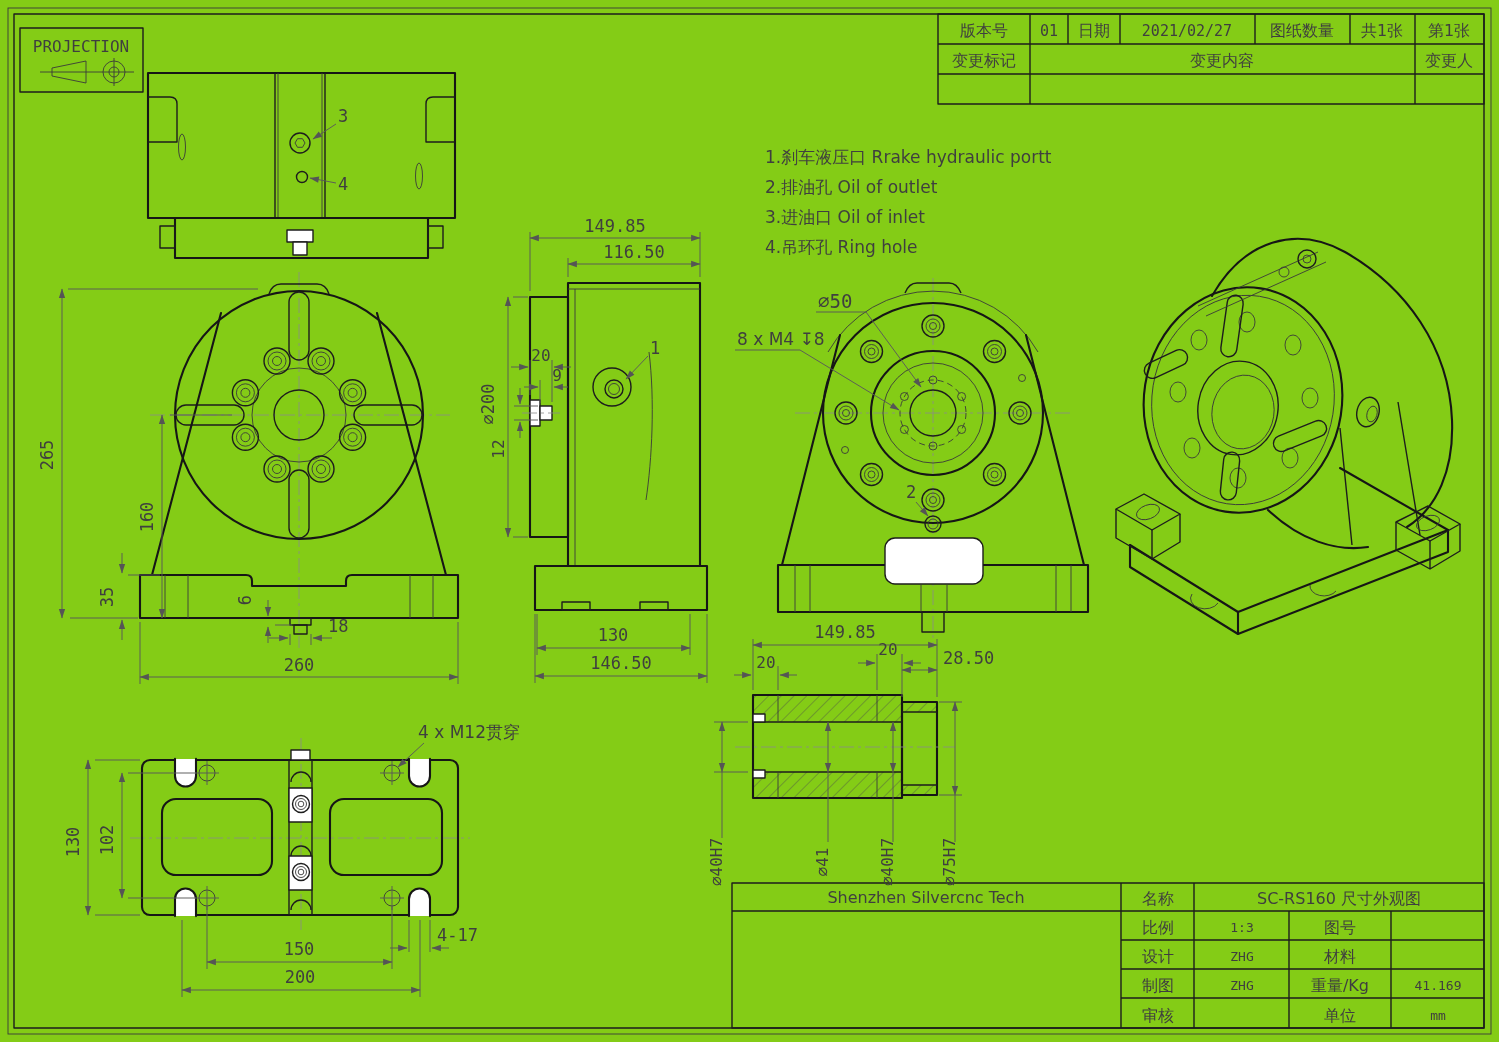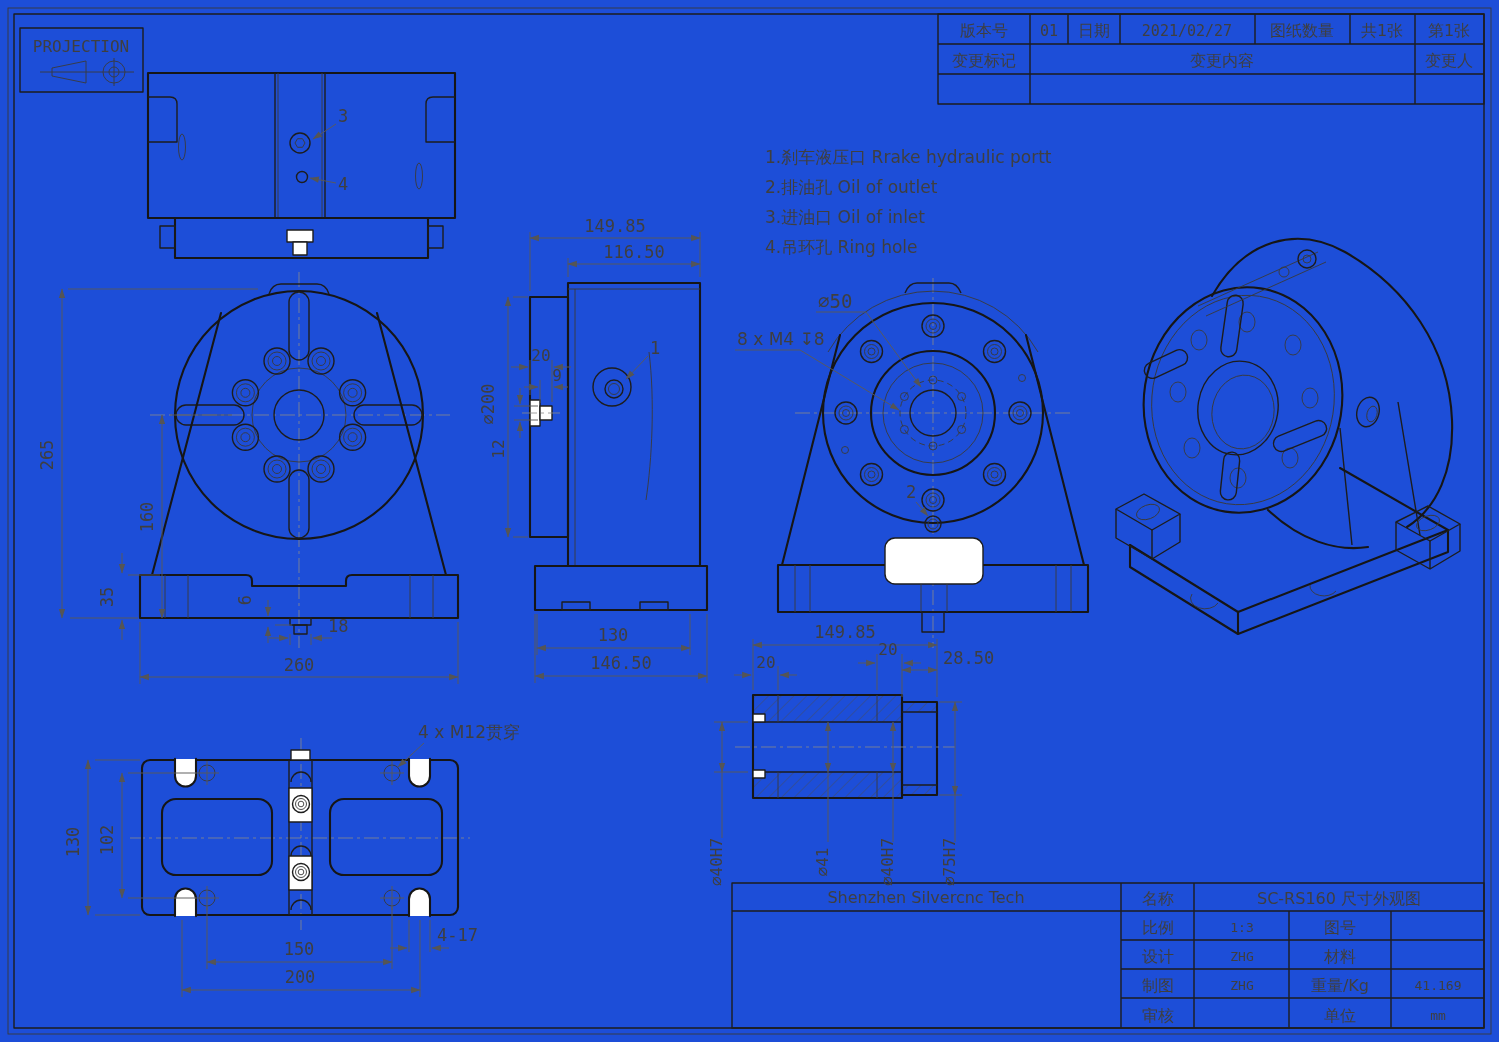--- a/index.html
+++ b/index.html
@@ -1,16 +1,16 @@
 <!DOCTYPE html>
 <html><head>
 <meta charset="utf-8">
 <style>
   html,body{margin:0;padding:0;background:#e8e8e8;}
-  #sheet{position:relative;width:1499px;height:1042px;background:#1d4ed8;overflow:hidden;}
+  #sheet{position:relative;width:1499px;height:1042px;background:#84cc16;overflow:hidden;}
   svg{position:absolute;left:0;top:0;}
   .b2{stroke:#161616;stroke-width:2.1;fill:none;stroke-linejoin:round;stroke-linecap:round}
   .b{stroke:#1d1d1d;stroke-width:1.4;fill:none;stroke-linejoin:round}
   .t{stroke:#3a3a3a;stroke-width:0.9;fill:none}
   .d{stroke:#5a5a5a;stroke-width:0.95;fill:none}
   .cl{stroke:#8a8a8a;stroke-width:0.8;fill:none;stroke-dasharray:15 4 3 4}
   .dsh{stroke-dasharray:6 4}
   .wf{fill:#ffffff}
   text{fill:#3f3f3f;font-family:"DejaVu Sans Mono","Liberation Mono",monospace;font-size:17px}
   .tc{text-anchor:middle}

